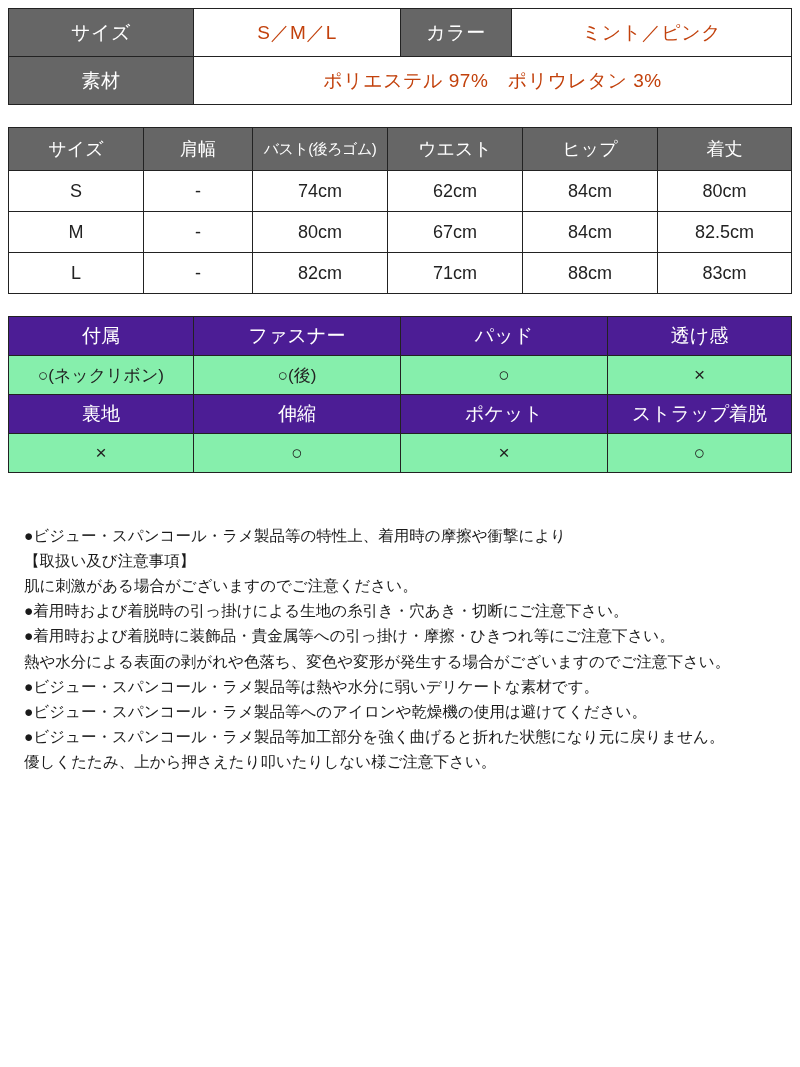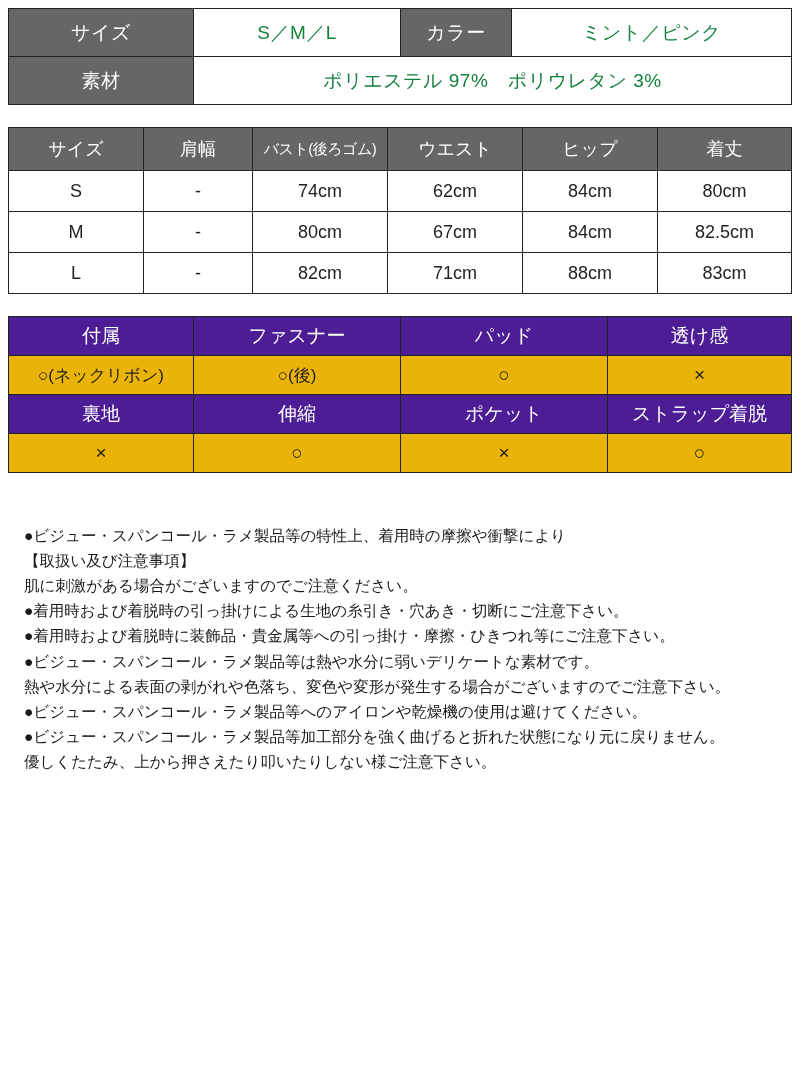--- a/index.html
+++ b/index.html
@@ -37,21 +37,21 @@
     font-size: 19px;
     letter-spacing: 0.5px;
   }
   .spec-table td.head {
     background: #666666;
     color: #ffffff;
     font-weight: normal;
   }
   .spec-table td.val {
     background: #ffffff;
-    color: #15803d;
+    color: #c2410c;
   }
   .gap-md { height: 22px; }
 
   
   .size-table th, .size-table td {
     border: 1px solid #222222;
     height: 38px;
     text-align: center;
     vertical-align: middle;
     font-size: 18px;
@@ -78,21 +78,21 @@
     vertical-align: middle;
     font-size: 19px;
     font-weight: normal;
   }
   .detail-table th {
     background: #4c1d95;
     color: #ffffff;
     height: 36px;
   }
   .detail-table td {
-    background: #eab308;
+    background: #86efac;
     height: 36px;
     font-size: 17px;
   }
   .detail-table td.mark {
     font-size: 19px;
   }
 
   
   .notes {
     margin-top: 50px;
@@ -197,20 +197,20 @@
       </tr>
     </tbody>
   </table>
 
   <div class="notes">
     <div class="note-line">●ビジュー・スパンコール・ラメ製品等の特性上、着用時の摩擦や衝撃により</div>
     <div class="note-line">【取扱い及び注意事項】</div>
     <div class="note-line">肌に刺激がある場合がございますのでご注意ください。</div>
     <div class="note-line">●着用時および着脱時の引っ掛けによる生地の糸引き・穴あき・切断にご注意下さい。</div>
     <div class="note-line">●着用時および着脱時に装飾品・貴金属等への引っ掛け・摩擦・ひきつれ等にご注意下さい。</div>
+    <div class="note-line">熱や水分による表面の剥がれや色落ち、変色や変形が発生する場合がございますのでご注意下さい。</div>
     <div class="note-line">●ビジュー・スパンコール・ラメ製品等は熱や水分に弱いデリケートな素材です。</div>
-    <div class="note-line">熱や水分による表面の剥がれや色落ち、変色や変形が発生する場合がございますのでご注意下さい。</div>
     <div class="note-line">●ビジュー・スパンコール・ラメ製品等へのアイロンや乾燥機の使用は避けてください。</div>
     <div class="note-line">●ビジュー・スパンコール・ラメ製品等加工部分を強く曲げると折れた状態になり元に戻りません。</div>
     <div class="note-line">優しくたたみ、上から押さえたり叩いたりしない様ご注意下さい。</div>
   </div>
 
 </div>
 
 </body></html>

